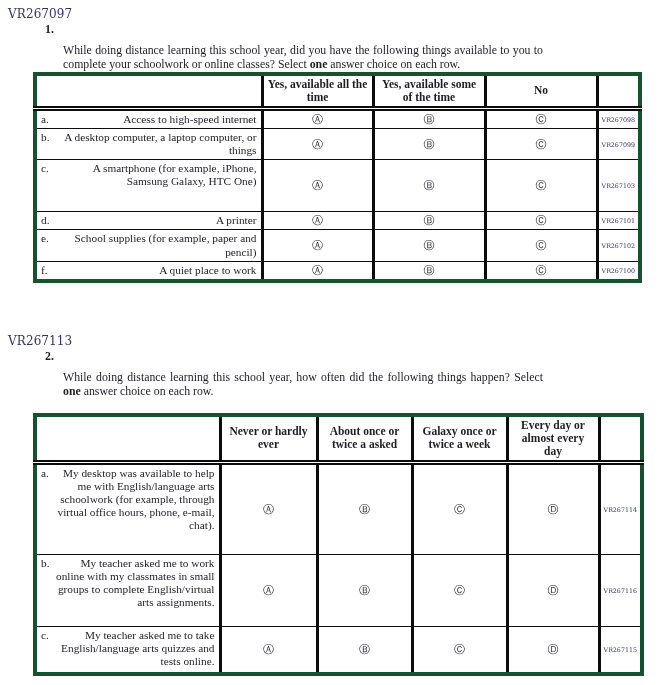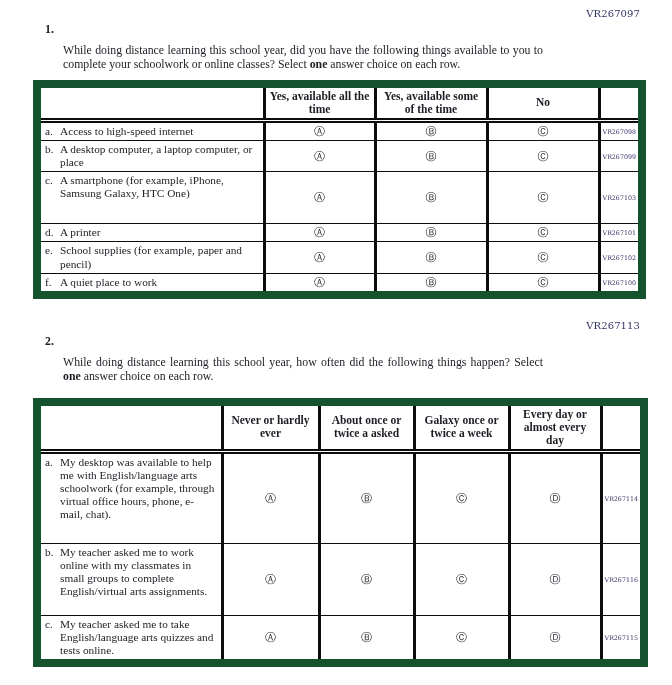--- a/index.html
+++ b/index.html
@@ -7,26 +7,26 @@
   body {
     width:672px; height:685px;
     font-family:"Liberation Serif", serif;
     color:#1d1d25;
     position:relative;
     overflow:hidden;
   }
   .page { position:absolute; inset:0; width:672px; height:685px; background:#fff; }
   .question-block { position:absolute; left:0; width:672px; }
   .q1 { top:0; }
-  .q2 { top:312px; }
+  .q2 { top:327px; }
 
   .vr-tag {
-    display:block; text-align:right;
+    display:block; text-align:left;
     margin:10px 32px 0 8px;
-    font-size:10px; line-height:8px;
+    font-size:12px; line-height:8px;
     color:#333366;
     font-family:"DejaVu Serif", serif;
     letter-spacing:0.1px;
   }
   .qtext {
     display:flex;
     margin:4px 0 0 45px;
     width:500px;
   }
   .qnum {
@@ -37,23 +37,23 @@
   .qbody {
     flex:none; width:480px;
     font-size:11.8px; line-height:14.3px;
     text-align:justify;
     margin-top:21px;
   }
   .qbody b { font-weight:bold; }
 
   table.survey {
     border-collapse:collapse;
-    margin:8px 0 0 33px;
+    margin:0 0 0 33px;
     table-layout:fixed;
-    border:8px solid #14532d;
+    border:4px solid #14532d;
   }
   .q2 table.survey { margin-top:14px; }
   table.survey th, table.survey td {
     border:1px solid #0c0c0c;
   }
   
   table.survey .csep { border-left:3px solid #0c0c0c; }
   
   table.survey thead th { border-bottom:5px double #0c0c0c; }
 
@@ -63,21 +63,21 @@
     text-align:center; vertical-align:middle;
     padding:2px 3px;
   }
   td.lbl { vertical-align:top; }
   .lbl-inner {
     display:flex;
     padding:2px 2px 2px 4px;
     font-size:11.3px; line-height:13.2px;
   }
   .lbl-inner .letter { flex:none; width:15px; }
-  .lbl-inner .txt { flex:1; padding-right:2px; }
+  .lbl-inner .txt { flex:1; padding-right:2px;text-align:right; }
 
   td.opt {
     text-align:center; vertical-align:middle;
     font-family:"DejaVu Sans", sans-serif;
     font-size:11px; color:#26262e;
   }
   td.vrc {
     text-align:center; vertical-align:middle;
     font-size:6.3px;
     color:#333366;
@@ -128,21 +128,21 @@
             </td>
           <td class="opt csep">Ⓐ</td>
           <td class="opt csep">Ⓑ</td>
           <td class="opt csep">Ⓒ</td>
           <td class="vrc csep">VR267098</td>
         </tr>
         <tr class="h30">
           <td class="lbl">
               <span class="lbl-inner">
                 <span class="letter">b.</span>
-                <span class="txt">A desktop computer, a laptop computer, or place</span>
+                <span class="txt">A desktop computer, a laptop computer, or things</span>
               </span>
             </td>
           <td class="opt csep">Ⓐ</td>
           <td class="opt csep">Ⓑ</td>
           <td class="opt csep">Ⓒ</td>
           <td class="vrc csep">VR267099</td>
         </tr>
         <tr class="h52">
           <td class="lbl">
               <span class="lbl-inner">

